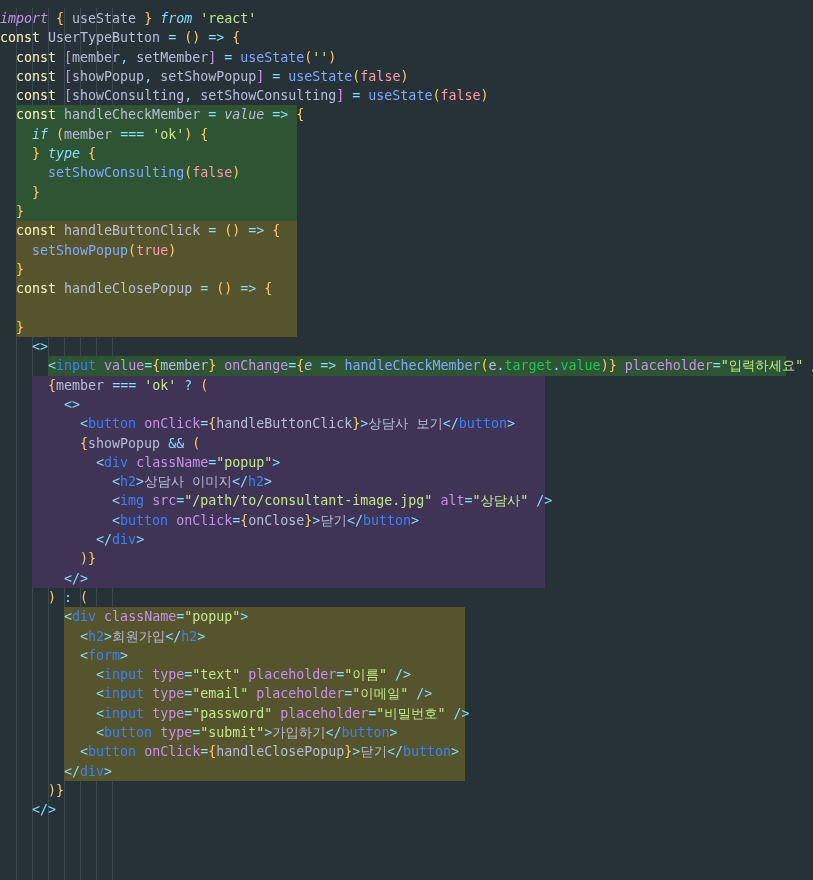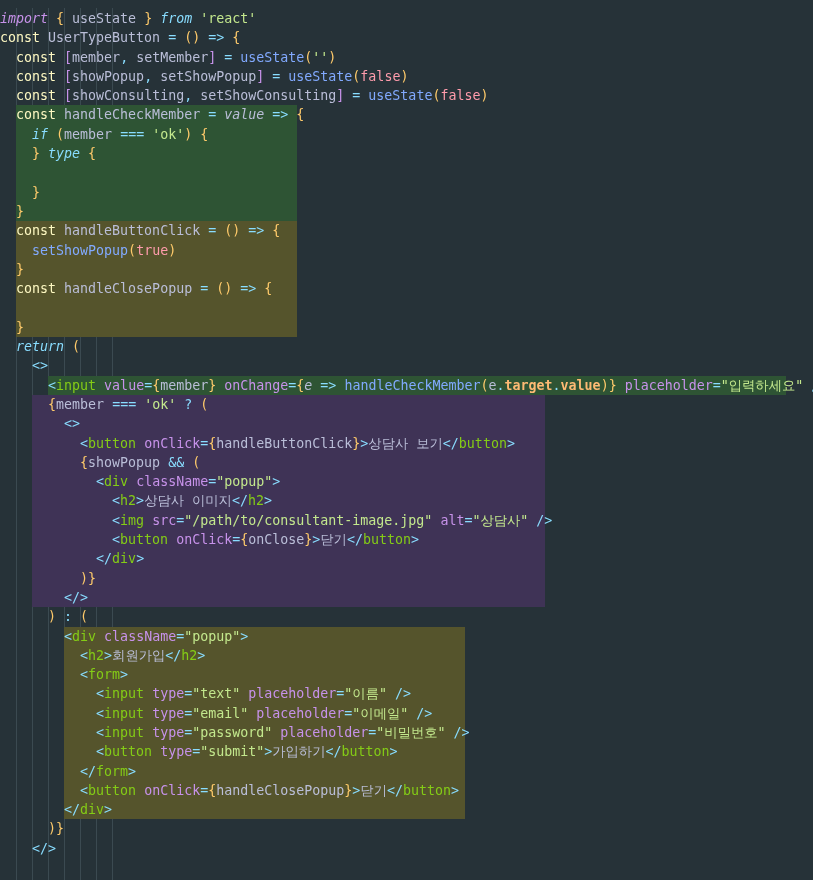--- a/index.html
+++ b/index.html
@@ -68,25 +68,25 @@
   .t-ctl      { color: #89ddff; font-style: italic; }
   .t-var      { color: #babed8; }
   .t-fn       { color: #82aaff; }
   .t-str      { color: #c3e88d; }
   .t-bool     { color: #ff9cac; }
   .t-op       { color: #89ddff; }
   .t-punc     { color: #89ddff; }
   .t-brace    { color: #ffcb6b; }
   .t-paren    { color: #ffcb6b; }
   .t-bracket  { color: #c792ea; }
-  .t-tag      { color: #84cc16; }
+  .t-tag      { color: #3b82f6; }
   .t-tagp     { color: #89ddff; }
   .t-attr     { color: #c792ea; }
   .t-text     { color: #babed8; }
-  .t-prop     { color: #fdba74; font-weight: bold; }
+  .t-prop     { color: #22c55e; }
   .t-arrow    { color: #89ddff; }
   .t-italic   { color: #babed8; font-style: italic; }
   .t-plain    { color: #babed8; }
   .t-fragment { color: #89ddff; }
   .t-amp      { color: #89ddff; }
 </style>
 </head>
 <body>
 
 <div id="editor">
@@ -101,30 +101,29 @@
     </div>
   <div class="code-lines">
       <div class="line"><span class="line-content"><span class="t-kwi">import</span><span class="t-plain"> </span><span class="t-brace">{</span><span class="t-var"> useState </span><span class="t-brace">}</span><span class="t-plain"> </span><span class="t-ctl">from</span><span class="t-plain"> </span><span class="t-str">'react'</span></span></div>
       <div class="line"><span class="line-content"><span class="t-kw">const</span><span class="t-plain"> </span><span class="t-var">UserTypeButton</span><span class="t-plain"> </span><span class="t-op">=</span><span class="t-plain"> </span><span class="t-paren">()</span><span class="t-plain"> </span><span class="t-arrow">=&gt;</span><span class="t-plain"> </span><span class="t-brace">{</span></span></div>
       <div class="line"><span class="line-content"><span class="t-plain">  </span><span class="t-kw">const</span><span class="t-plain"> </span><span class="t-bracket">[</span><span class="t-var">member</span><span class="t-punc">,</span><span class="t-var"> setMember</span><span class="t-bracket">]</span><span class="t-plain"> </span><span class="t-op">=</span><span class="t-plain"> </span><span class="t-fn">useState</span><span class="t-paren">(</span><span class="t-str">''</span><span class="t-paren">)</span></span></div>
       <div class="line"><span class="line-content"><span class="t-plain">  </span><span class="t-kw">const</span><span class="t-plain"> </span><span class="t-bracket">[</span><span class="t-var">showPopup</span><span class="t-punc">,</span><span class="t-var"> setShowPopup</span><span class="t-bracket">]</span><span class="t-plain"> </span><span class="t-op">=</span><span class="t-plain"> </span><span class="t-fn">useState</span><span class="t-paren">(</span><span class="t-bool">false</span><span class="t-paren">)</span></span></div>
       <div class="line"><span class="line-content"><span class="t-plain">  </span><span class="t-kw">const</span><span class="t-plain"> </span><span class="t-bracket">[</span><span class="t-var">showConsulting</span><span class="t-punc">,</span><span class="t-var"> setShowConsulting</span><span class="t-bracket">]</span><span class="t-plain"> </span><span class="t-op">=</span><span class="t-plain"> </span><span class="t-fn">useState</span><span class="t-paren">(</span><span class="t-bool">false</span><span class="t-paren">)</span></span></div>
       <div class="line"><div class="line-bg" style="background: rgb(46, 84, 52); left: 16.04px; width: 280.7px;"></div><span class="line-content"><span class="t-plain">  </span><span class="t-kw">const</span><span class="t-plain"> </span><span class="t-var">handleCheckMember</span><span class="t-plain"> </span><span class="t-op">=</span><span class="t-plain"> </span><span class="t-italic">value</span><span class="t-plain"> </span><span class="t-arrow">=&gt;</span><span class="t-plain"> </span><span class="t-brace">{</span></span></div>
       <div class="line"><div class="line-bg" style="background: rgb(46, 84, 52); left: 16.04px; width: 280.7px;"></div><span class="line-content"><span class="t-plain">    </span><span class="t-ctl">if</span><span class="t-plain"> </span><span class="t-paren">(</span><span class="t-var">member</span><span class="t-plain"> </span><span class="t-op">===</span><span class="t-plain"> </span><span class="t-str">'ok'</span><span class="t-paren">)</span><span class="t-plain"> </span><span class="t-brace">{</span></span></div>
       <div class="line"><div class="line-bg" style="background: rgb(46, 84, 52); left: 16.04px; width: 280.7px;"></div><span class="line-content"><span class="t-plain">    </span><span class="t-brace">}</span><span class="t-plain"> </span><span class="t-ctl">type</span><span class="t-plain"> </span><span class="t-brace">{</span></span></div>
-      <div class="line"><div class="line-bg" style="background: rgb(46, 84, 52); left: 16.04px; width: 280.7px;"></div></div>
+      <div class="line"><div class="line-bg" style="background: rgb(46, 84, 52); left: 16.04px; width: 280.7px;"></div><span class="line-content"><span class="t-plain">      </span><span class="t-fn">setShowConsulting</span><span class="t-paren">(</span><span class="t-bool">false</span><span class="t-paren">)</span></span></div>
       <div class="line"><div class="line-bg" style="background: rgb(46, 84, 52); left: 16.04px; width: 280.7px;"></div><span class="line-content"><span class="t-plain">    </span><span class="t-brace">}</span></span></div>
       <div class="line"><div class="line-bg" style="background: rgb(46, 84, 52); left: 16.04px; width: 280.7px;"></div><span class="line-content"><span class="t-plain">  </span><span class="t-brace">}</span></span></div>
       <div class="line"><div class="line-bg" style="background: rgb(85, 84, 44); left: 16.04px; width: 280.7px;"></div><span class="line-content"><span class="t-plain">  </span><span class="t-kw">const</span><span class="t-plain"> </span><span class="t-var">handleButtonClick</span><span class="t-plain"> </span><span class="t-op">=</span><span class="t-plain"> </span><span class="t-paren">()</span><span class="t-plain"> </span><span class="t-arrow">=&gt;</span><span class="t-plain"> </span><span class="t-brace">{</span></span></div>
       <div class="line"><div class="line-bg" style="background: rgb(85, 84, 44); left: 16.04px; width: 280.7px;"></div><span class="line-content"><span class="t-plain">    </span><span class="t-fn">setShowPopup</span><span class="t-paren">(</span><span class="t-bool">true</span><span class="t-paren">)</span></span></div>
       <div class="line"><div class="line-bg" style="background: rgb(85, 84, 44); left: 16.04px; width: 280.7px;"></div><span class="line-content"><span class="t-plain">  </span><span class="t-brace">}</span></span></div>
       <div class="line"><div class="line-bg" style="background: rgb(85, 84, 44); left: 16.04px; width: 280.7px;"></div><span class="line-content"><span class="t-plain">  </span><span class="t-kw">const</span><span class="t-plain"> </span><span class="t-var">handleClosePopup</span><span class="t-plain"> </span><span class="t-op">=</span><span class="t-plain"> </span><span class="t-paren">()</span><span class="t-plain"> </span><span class="t-arrow">=&gt;</span><span class="t-plain"> </span><span class="t-brace">{</span></span></div>
       <div class="line"><div class="line-bg" style="background: rgb(85, 84, 44); left: 16.04px; width: 280.7px;"></div></div>
       <div class="line"><div class="line-bg" style="background: rgb(85, 84, 44); left: 16.04px; width: 280.7px;"></div><span class="line-content"><span class="t-plain">  </span><span class="t-brace">}</span></span></div>
-      <div class="line"><span class="line-content"><span class="t-plain">  </span><span class="t-ctl">return</span><span class="t-plain"> </span><span class="t-paren">(</span></span></div>
       <div class="line"><span class="line-content"><span class="t-plain">    </span><span class="t-fragment">&lt;&gt;</span></span></div>
       <div class="line"><div class="line-bg" style="background: rgb(46, 84, 52); left: 48.12px; width: 737.84px;"></div><span class="line-content"><span class="t-plain">      </span><span class="t-tagp">&lt;</span><span class="t-tag">input</span><span class="t-plain"> </span><span class="t-attr">value</span><span class="t-tagp">=</span><span class="t-brace">{</span><span class="t-var">member</span><span class="t-brace">}</span><span class="t-plain"> </span><span class="t-attr">onChange</span><span class="t-tagp">=</span><span class="t-brace">{</span><span class="t-italic">e</span><span class="t-plain"> </span><span class="t-arrow">=&gt;</span><span class="t-plain"> </span><span class="t-fn">handleCheckMember</span><span class="t-paren">(</span><span class="t-var">e</span><span class="t-punc">.</span><span class="t-prop">target</span><span class="t-punc">.</span><span class="t-prop">value</span><span class="t-paren">)</span><span class="t-brace">}</span><span class="t-plain"> </span><span class="t-attr">placeholder</span><span class="t-tagp">=</span><span class="t-str">"입력하세요"</span><span class="t-plain"> </span><span class="t-tagp">/&gt;</span></span></div>
       <div class="line"><div class="line-bg" style="background: rgb(63, 51, 86); left: 32.08px; width: 513.28px;"></div><span class="line-content"><span class="t-plain">      </span><span class="t-brace">{</span><span class="t-var">member</span><span class="t-plain"> </span><span class="t-op">===</span><span class="t-plain"> </span><span class="t-str">'ok'</span><span class="t-plain"> </span><span class="t-op">?</span><span class="t-plain"> </span><span class="t-paren">(</span></span></div>
       <div class="line"><div class="line-bg" style="background: rgb(63, 51, 86); left: 32.08px; width: 513.28px;"></div><span class="line-content"><span class="t-plain">        </span><span class="t-fragment">&lt;&gt;</span></span></div>
       <div class="line"><div class="line-bg" style="background: rgb(63, 51, 86); left: 32.08px; width: 513.28px;"></div><span class="line-content"><span class="t-plain">          </span><span class="t-tagp">&lt;</span><span class="t-tag">button</span><span class="t-plain"> </span><span class="t-attr">onClick</span><span class="t-tagp">=</span><span class="t-brace">{</span><span class="t-var">handleButtonClick</span><span class="t-brace">}</span><span class="t-tagp">&gt;</span><span class="t-text">상담사 보기</span><span class="t-tagp">&lt;/</span><span class="t-tag">button</span><span class="t-tagp">&gt;</span></span></div>
       <div class="line"><div class="line-bg" style="background: rgb(63, 51, 86); left: 32.08px; width: 513.28px;"></div><span class="line-content"><span class="t-plain">          </span><span class="t-brace">{</span><span class="t-var">showPopup</span><span class="t-plain"> </span><span class="t-amp">&amp;&amp;</span><span class="t-plain"> </span><span class="t-paren">(</span></span></div>
       <div class="line"><div class="line-bg" style="background: rgb(63, 51, 86); left: 32.08px; width: 513.28px;"></div><span class="line-content"><span class="t-plain">            </span><span class="t-tagp">&lt;</span><span class="t-tag">div</span><span class="t-plain"> </span><span class="t-attr">className</span><span class="t-tagp">=</span><span class="t-str">"popup"</span><span class="t-tagp">&gt;</span></span></div>
       <div class="line"><div class="line-bg" style="background: rgb(63, 51, 86); left: 32.08px; width: 513.28px;"></div><span class="line-content"><span class="t-plain">              </span><span class="t-tagp">&lt;</span><span class="t-tag">h2</span><span class="t-tagp">&gt;</span><span class="t-text">상담사 이미지</span><span class="t-tagp">&lt;/</span><span class="t-tag">h2</span><span class="t-tagp">&gt;</span></span></div>
       <div class="line"><div class="line-bg" style="background: rgb(63, 51, 86); left: 32.08px; width: 513.28px;"></div><span class="line-content"><span class="t-plain">              </span><span class="t-tagp">&lt;</span><span class="t-tag">img</span><span class="t-plain"> </span><span class="t-attr">src</span><span class="t-tagp">=</span><span class="t-str">"/path/to/consultant-image.jpg"</span><span class="t-plain"> </span><span class="t-attr">alt</span><span class="t-tagp">=</span><span class="t-str">"상담사"</span><span class="t-plain"> </span><span class="t-tagp">/&gt;</span></span></div>
       <div class="line"><div class="line-bg" style="background: rgb(63, 51, 86); left: 32.08px; width: 513.28px;"></div><span class="line-content"><span class="t-plain">              </span><span class="t-tagp">&lt;</span><span class="t-tag">button</span><span class="t-plain"> </span><span class="t-attr">onClick</span><span class="t-tagp">=</span><span class="t-brace">{</span><span class="t-var">onClose</span><span class="t-brace">}</span><span class="t-tagp">&gt;</span><span class="t-text">닫기</span><span class="t-tagp">&lt;/</span><span class="t-tag">button</span><span class="t-tagp">&gt;</span></span></div>
@@ -132,19 +131,18 @@
       <div class="line"><div class="line-bg" style="background: rgb(63, 51, 86); left: 32.08px; width: 513.28px;"></div><span class="line-content"><span class="t-plain">          </span><span class="t-paren">)</span><span class="t-brace">}</span></span></div>
       <div class="line"><div class="line-bg" style="background: rgb(63, 51, 86); left: 32.08px; width: 513.28px;"></div><span class="line-content"><span class="t-plain">        </span><span class="t-fragment">&lt;/&gt;</span></span></div>
       <div class="line"><span class="line-content"><span class="t-plain">      </span><span class="t-paren">)</span><span class="t-plain"> </span><span class="t-op">:</span><span class="t-plain"> </span><span class="t-paren">(</span></span></div>
       <div class="line"><div class="line-bg" style="background: rgb(85, 84, 44); left: 64.16px; width: 401px;"></div><span class="line-content"><span class="t-plain">        </span><span class="t-tagp">&lt;</span><span class="t-tag">div</span><span class="t-plain"> </span><span class="t-attr">className</span><span class="t-tagp">=</span><span class="t-str">"popup"</span><span class="t-tagp">&gt;</span></span></div>
       <div class="line"><div class="line-bg" style="background: rgb(85, 84, 44); left: 64.16px; width: 401px;"></div><span class="line-content"><span class="t-plain">          </span><span class="t-tagp">&lt;</span><span class="t-tag">h2</span><span class="t-tagp">&gt;</span><span class="t-text">회원가입</span><span class="t-tagp">&lt;/</span><span class="t-tag">h2</span><span class="t-tagp">&gt;</span></span></div>
       <div class="line"><div class="line-bg" style="background: rgb(85, 84, 44); left: 64.16px; width: 401px;"></div><span class="line-content"><span class="t-plain">          </span><span class="t-tagp">&lt;</span><span class="t-tag">form</span><span class="t-tagp">&gt;</span></span></div>
       <div class="line"><div class="line-bg" style="background: rgb(85, 84, 44); left: 64.16px; width: 401px;"></div><span class="line-content"><span class="t-plain">            </span><span class="t-tagp">&lt;</span><span class="t-tag">input</span><span class="t-plain"> </span><span class="t-attr">type</span><span class="t-tagp">=</span><span class="t-str">"text"</span><span class="t-plain"> </span><span class="t-attr">placeholder</span><span class="t-tagp">=</span><span class="t-str">"이름"</span><span class="t-plain"> </span><span class="t-tagp">/&gt;</span></span></div>
       <div class="line"><div class="line-bg" style="background: rgb(85, 84, 44); left: 64.16px; width: 401px;"></div><span class="line-content"><span class="t-plain">            </span><span class="t-tagp">&lt;</span><span class="t-tag">input</span><span class="t-plain"> </span><span class="t-attr">type</span><span class="t-tagp">=</span><span class="t-str">"email"</span><span class="t-plain"> </span><span class="t-attr">placeholder</span><span class="t-tagp">=</span><span class="t-str">"이메일"</span><span class="t-plain"> </span><span class="t-tagp">/&gt;</span></span></div>
       <div class="line"><div class="line-bg" style="background: rgb(85, 84, 44); left: 64.16px; width: 401px;"></div><span class="line-content"><span class="t-plain">            </span><span class="t-tagp">&lt;</span><span class="t-tag">input</span><span class="t-plain"> </span><span class="t-attr">type</span><span class="t-tagp">=</span><span class="t-str">"password"</span><span class="t-plain"> </span><span class="t-attr">placeholder</span><span class="t-tagp">=</span><span class="t-str">"비밀번호"</span><span class="t-plain"> </span><span class="t-tagp">/&gt;</span></span></div>
       <div class="line"><div class="line-bg" style="background: rgb(85, 84, 44); left: 64.16px; width: 401px;"></div><span class="line-content"><span class="t-plain">            </span><span class="t-tagp">&lt;</span><span class="t-tag">button</span><span class="t-plain"> </span><span class="t-attr">type</span><span class="t-tagp">=</span><span class="t-str">"submit"</span><span class="t-tagp">&gt;</span><span class="t-text">가입하기</span><span class="t-tagp">&lt;/</span><span class="t-tag">button</span><span class="t-tagp">&gt;</span></span></div>
-      <div class="line"><div class="line-bg" style="background: rgb(85, 84, 44); left: 64.16px; width: 401px;"></div><span class="line-content"><span class="t-plain">          </span><span class="t-tagp">&lt;/</span><span class="t-tag">form</span><span class="t-tagp">&gt;</span></span></div>
       <div class="line"><div class="line-bg" style="background: rgb(85, 84, 44); left: 64.16px; width: 401px;"></div><span class="line-content"><span class="t-plain">          </span><span class="t-tagp">&lt;</span><span class="t-tag">button</span><span class="t-plain"> </span><span class="t-attr">onClick</span><span class="t-tagp">=</span><span class="t-brace">{</span><span class="t-var">handleClosePopup</span><span class="t-brace">}</span><span class="t-tagp">&gt;</span><span class="t-text">닫기</span><span class="t-tagp">&lt;/</span><span class="t-tag">button</span><span class="t-tagp">&gt;</span></span></div>
       <div class="line"><div class="line-bg" style="background: rgb(85, 84, 44); left: 64.16px; width: 401px;"></div><span class="line-content"><span class="t-plain">        </span><span class="t-tagp">&lt;/</span><span class="t-tag">div</span><span class="t-tagp">&gt;</span></span></div>
       <div class="line"><span class="line-content"><span class="t-plain">      </span><span class="t-paren">)</span><span class="t-brace">}</span></span></div>
       <div class="line"><span class="line-content"><span class="t-plain">    </span><span class="t-fragment">&lt;/&gt;</span></span></div>
     </div>
 </div>
 
 </body></html>

